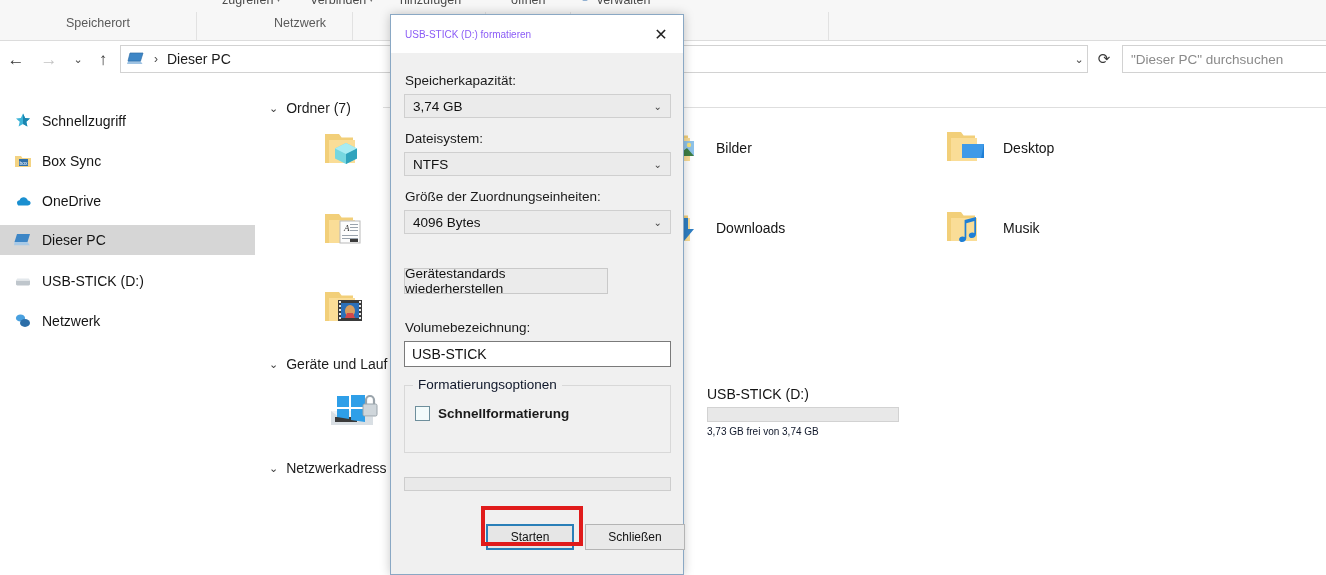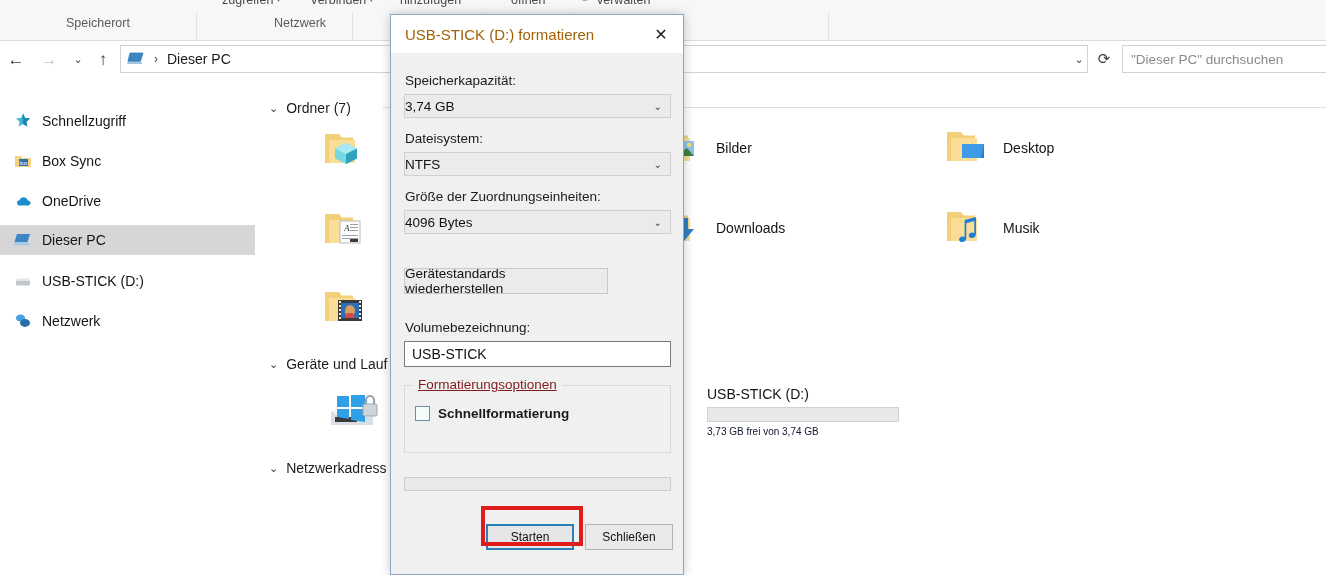--- a/index.html
+++ b/index.html
@@ -127,38 +127,38 @@
     background: #f0f0f0;
     border: 1px solid #8aa8c4;
     box-shadow: 0 0 10px rgba(0,0,0,0.22);
   }
   .dlg-title {
     position: absolute; left: 0; top: 0; width: 292px; height: 38px;
     background: #ffffff;
     display: flex; align-items: center;
   }
   .dlg-title-text {
-    font-size: 15px; color: #a16207; margin-left: 14px; white-space: nowrap; text-align: right;
+    font-size: 10px; color: #8b5cf6; margin-left: 14px; white-space: nowrap; text-align: right;
   }
   .dlg-close {
     position: absolute; right: 0; top: 0; width: 44px; height: 38px;
     display: flex; align-items: center; justify-content: center;
     font-size: 16px; color: #222;
   }
   .dlg-body { position: absolute; left: 0; top: 38px; width: 292px; height: 521px; }
 
   .dlg-label {
     position: absolute; font-size: 13.5px; color: #1a1a1a; white-space: nowrap;
   }
   .dlg-combo {
     position: absolute; left: 13px; width: 267px; height: 24px;
     background: #ebebeb; border: 1px solid #cfcfcf;
     display: flex; align-items: center;
   }
-  .dlg-combo .val { font-size: 13.5px; color: #111; }
+  .dlg-combo .val { font-size: 13.5px; color: #111; margin-left: 8px; }
   .dlg-combo .chev {
     position: absolute; right: 8px; font-size: 10px; color: #444;
   }
   .dlg-btn-restore {
     position: absolute; left: 13px; width: 204px; height: 26px;
     background: #ebebeb; border: 1px solid #c9c9c9;
     display: flex; align-items: center; justify-content: center;
     font-size: 13.5px; color: #111;
   }
   .dlg-input {
@@ -168,21 +168,21 @@
   }
   .dlg-input .val { font-size: 14px; color: #111; margin-left: 7px; }
 
   .fieldset {
     position: absolute; left: 13px; width: 267px; height: 68px;
     border: 1px solid #d8d8d8; background: transparent;
   }
   .fieldset-legend {
     position: absolute; left: 8px; top: -9px;
     background: #f0f0f0; padding: 0 5px;
-    font-size: 13.5px; color: #7f1d1d; white-space: nowrap; text-decoration: underline;
+    font-size: 13.5px; color: #0f172a; white-space: nowrap;
   }
   .chk-row {
     position: absolute; left: 10px; top: 20px;
     display: flex; align-items: center; font-weight: bold;
   }
   .chk-box {
     width: 15px; height: 15px; background: #f3fbfb;
     border: 1px solid #6e8f9c; flex: none;
   }
   .chk-label { font-size: 13.5px; color: #1a1a1a; margin-left: 8px; }
@@ -515,20 +515,20 @@
         <span class="fieldset-legend">Formatierungsoptionen</span>
         <div class="chk-row">
           <span class="chk-box"></span>
           <span class="chk-label">Schnellformatierung</span>
         </div>
       </div>
 
       <div class="progress" style="top:424px"></div>
 
       <div class="btn primary" style="left:95px; top:471px; width:88px;">Starten</div>
-      <div class="btn" style="left:194px; top:471px; width:88px;">Schließen</div>
+      <div class="btn" style="left:194px; top:471px; width:100px;">Schließen</div>
 
     </div>
   </div>
 
   <div class="hl-box" style="left:481px; top:506px; width:102px; height:40px;"></div>
 
 </div>
 
 </body></html>

